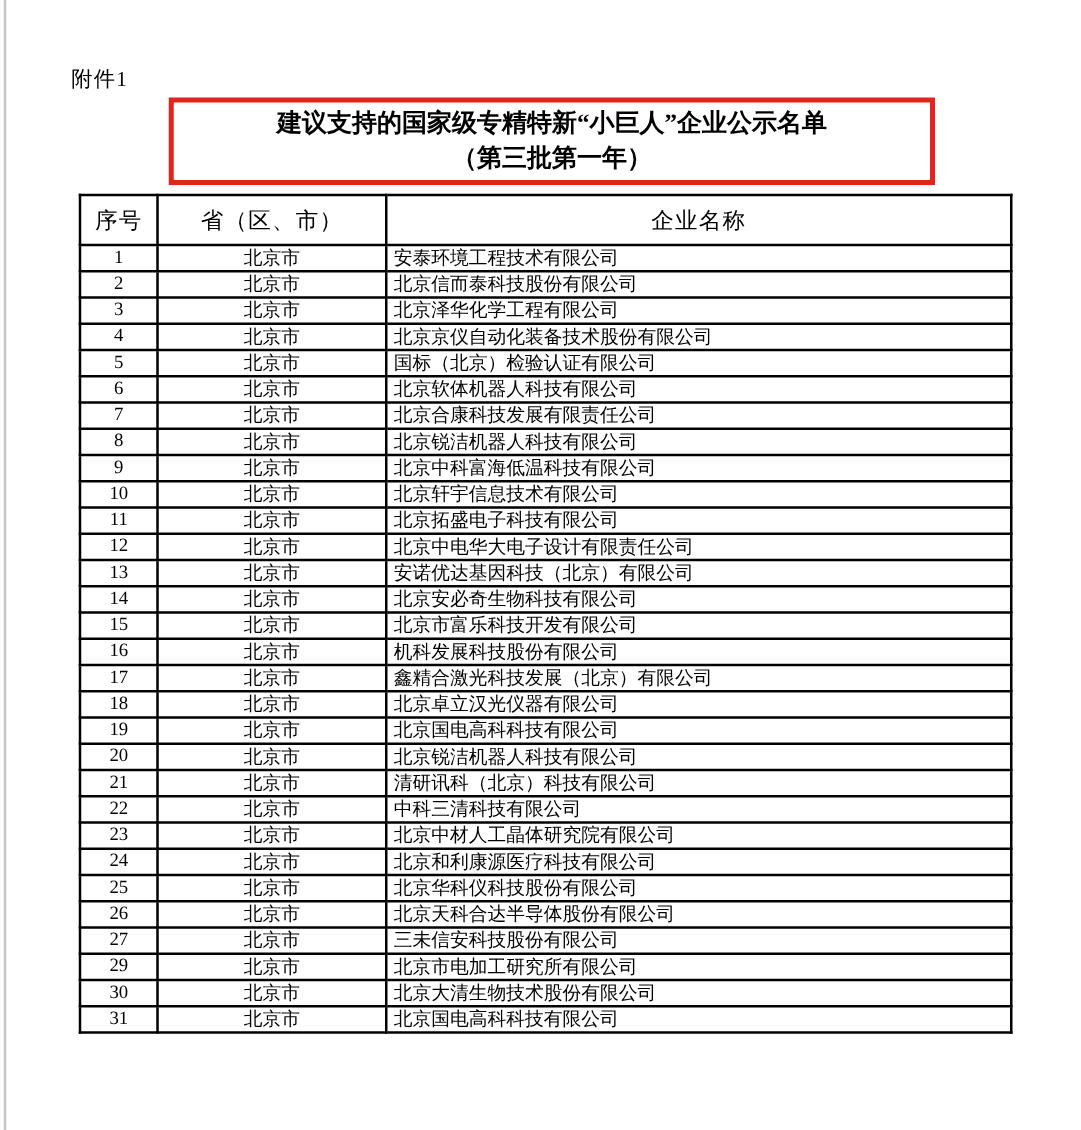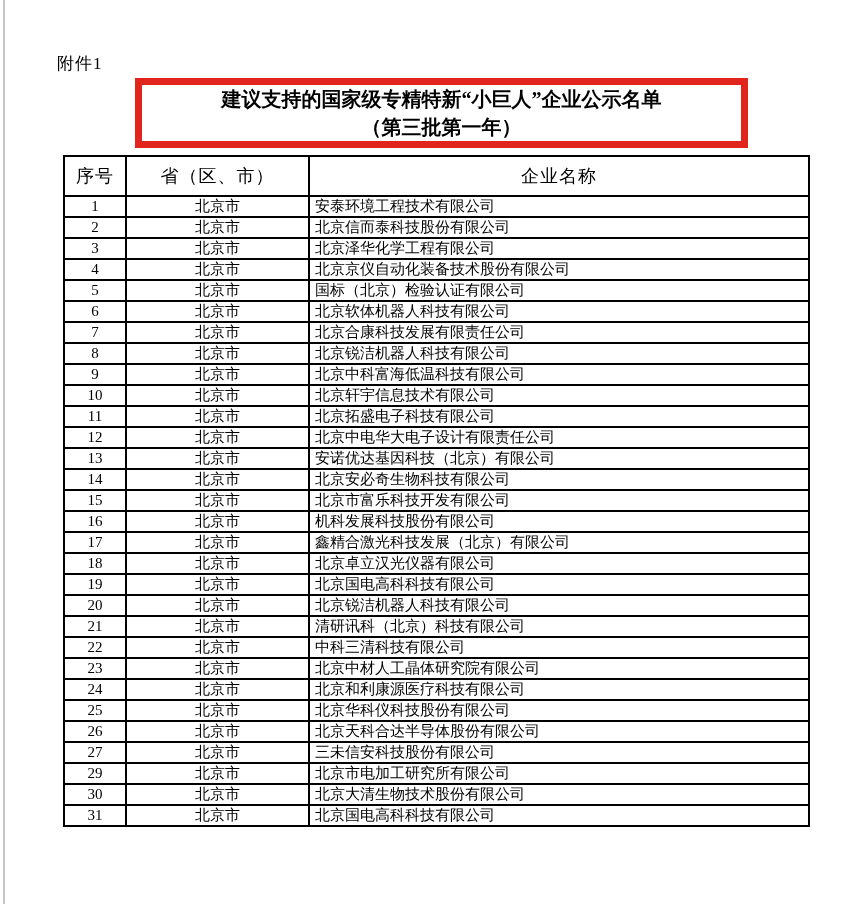--- a/index.html
+++ b/index.html
@@ -19,21 +19,21 @@
   }
 
   .attachment-label {
     position: absolute; left: 57px; top: 52px;
     font-size: 17px; letter-spacing: 1px;
   }
 
   .title-box {
     position: absolute; left: 135px; top: 78px;
     width: 613px; height: 70px;
-    border: 7px solid #8b5cf6;
+    border: 4px solid #8b5cf6;
     display: flex; flex-direction: column;
     align-items: center; justify-content: center;
     text-align: center;
     background: #ffffff;
   }
   .title-line1, .title-line2 {
     font-weight: bold; font-size: 20px; line-height: 28px;
     white-space: nowrap;
   }
 

